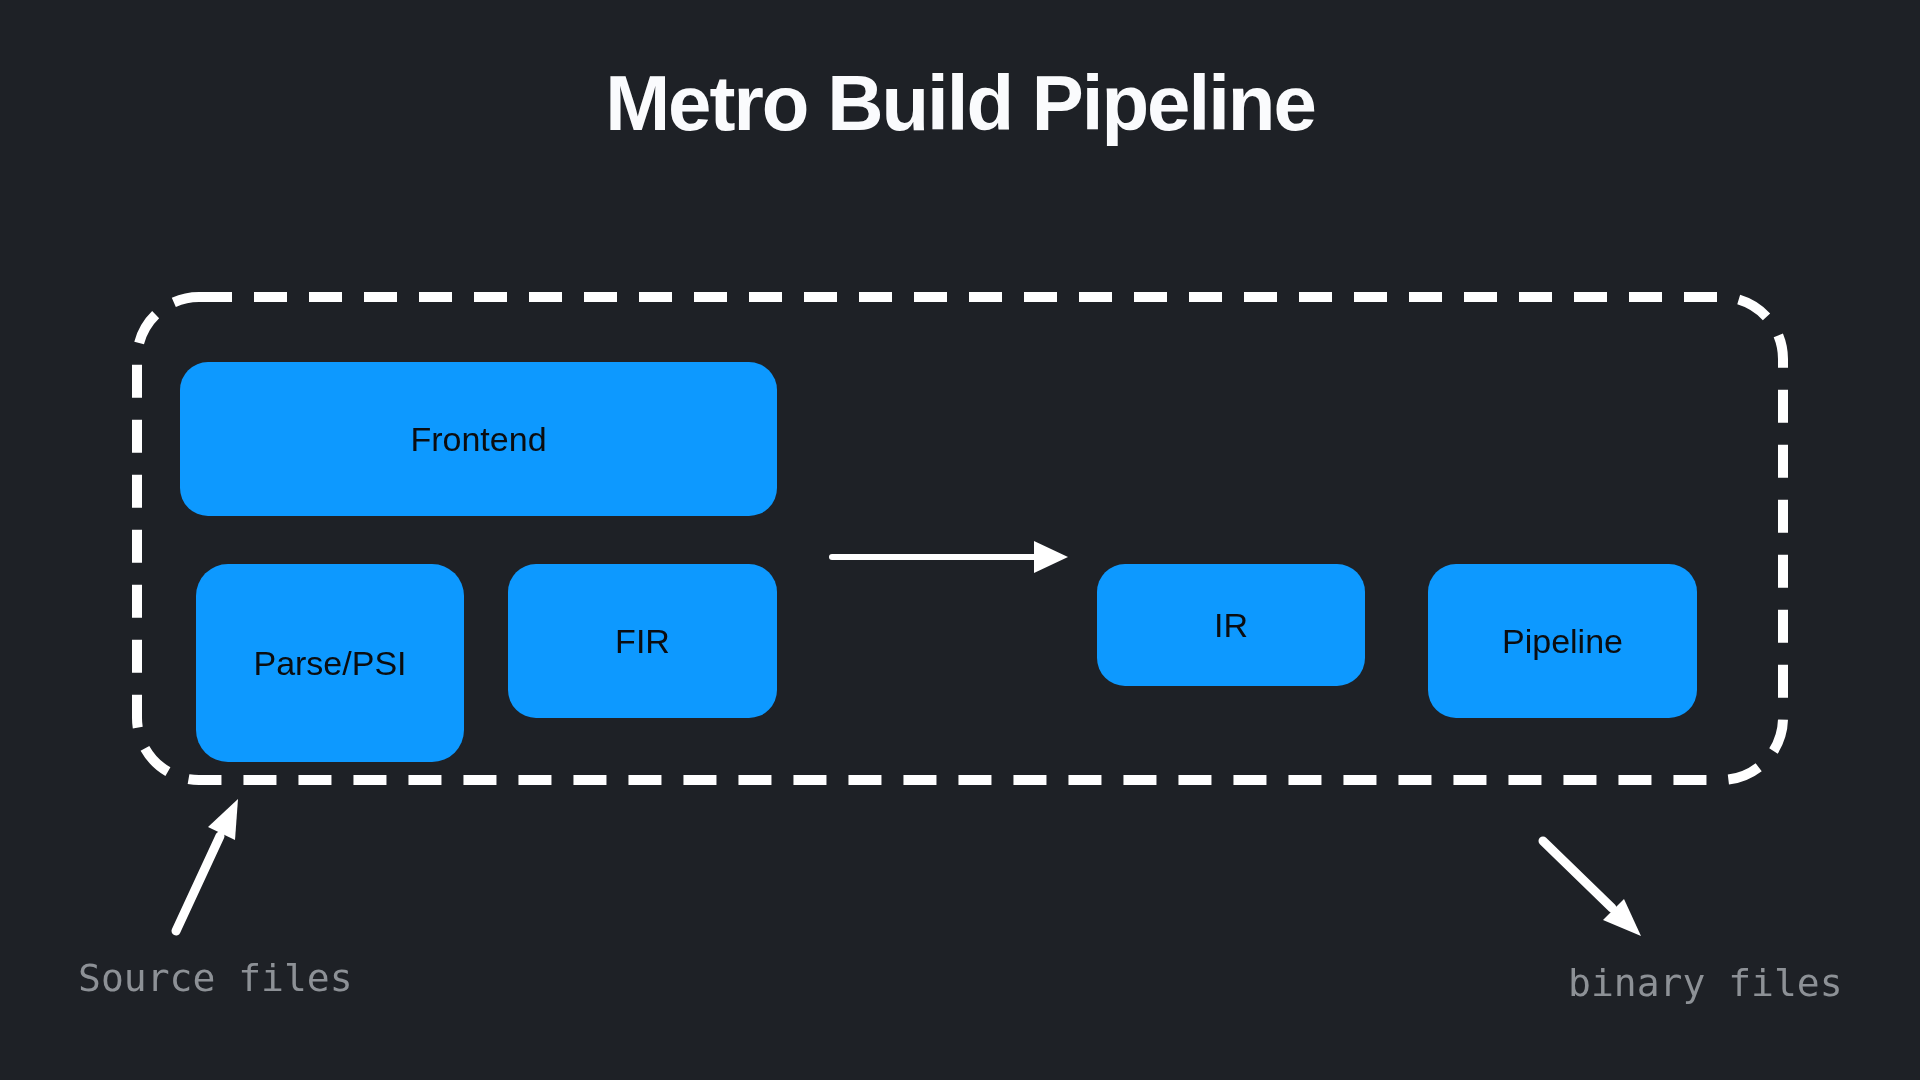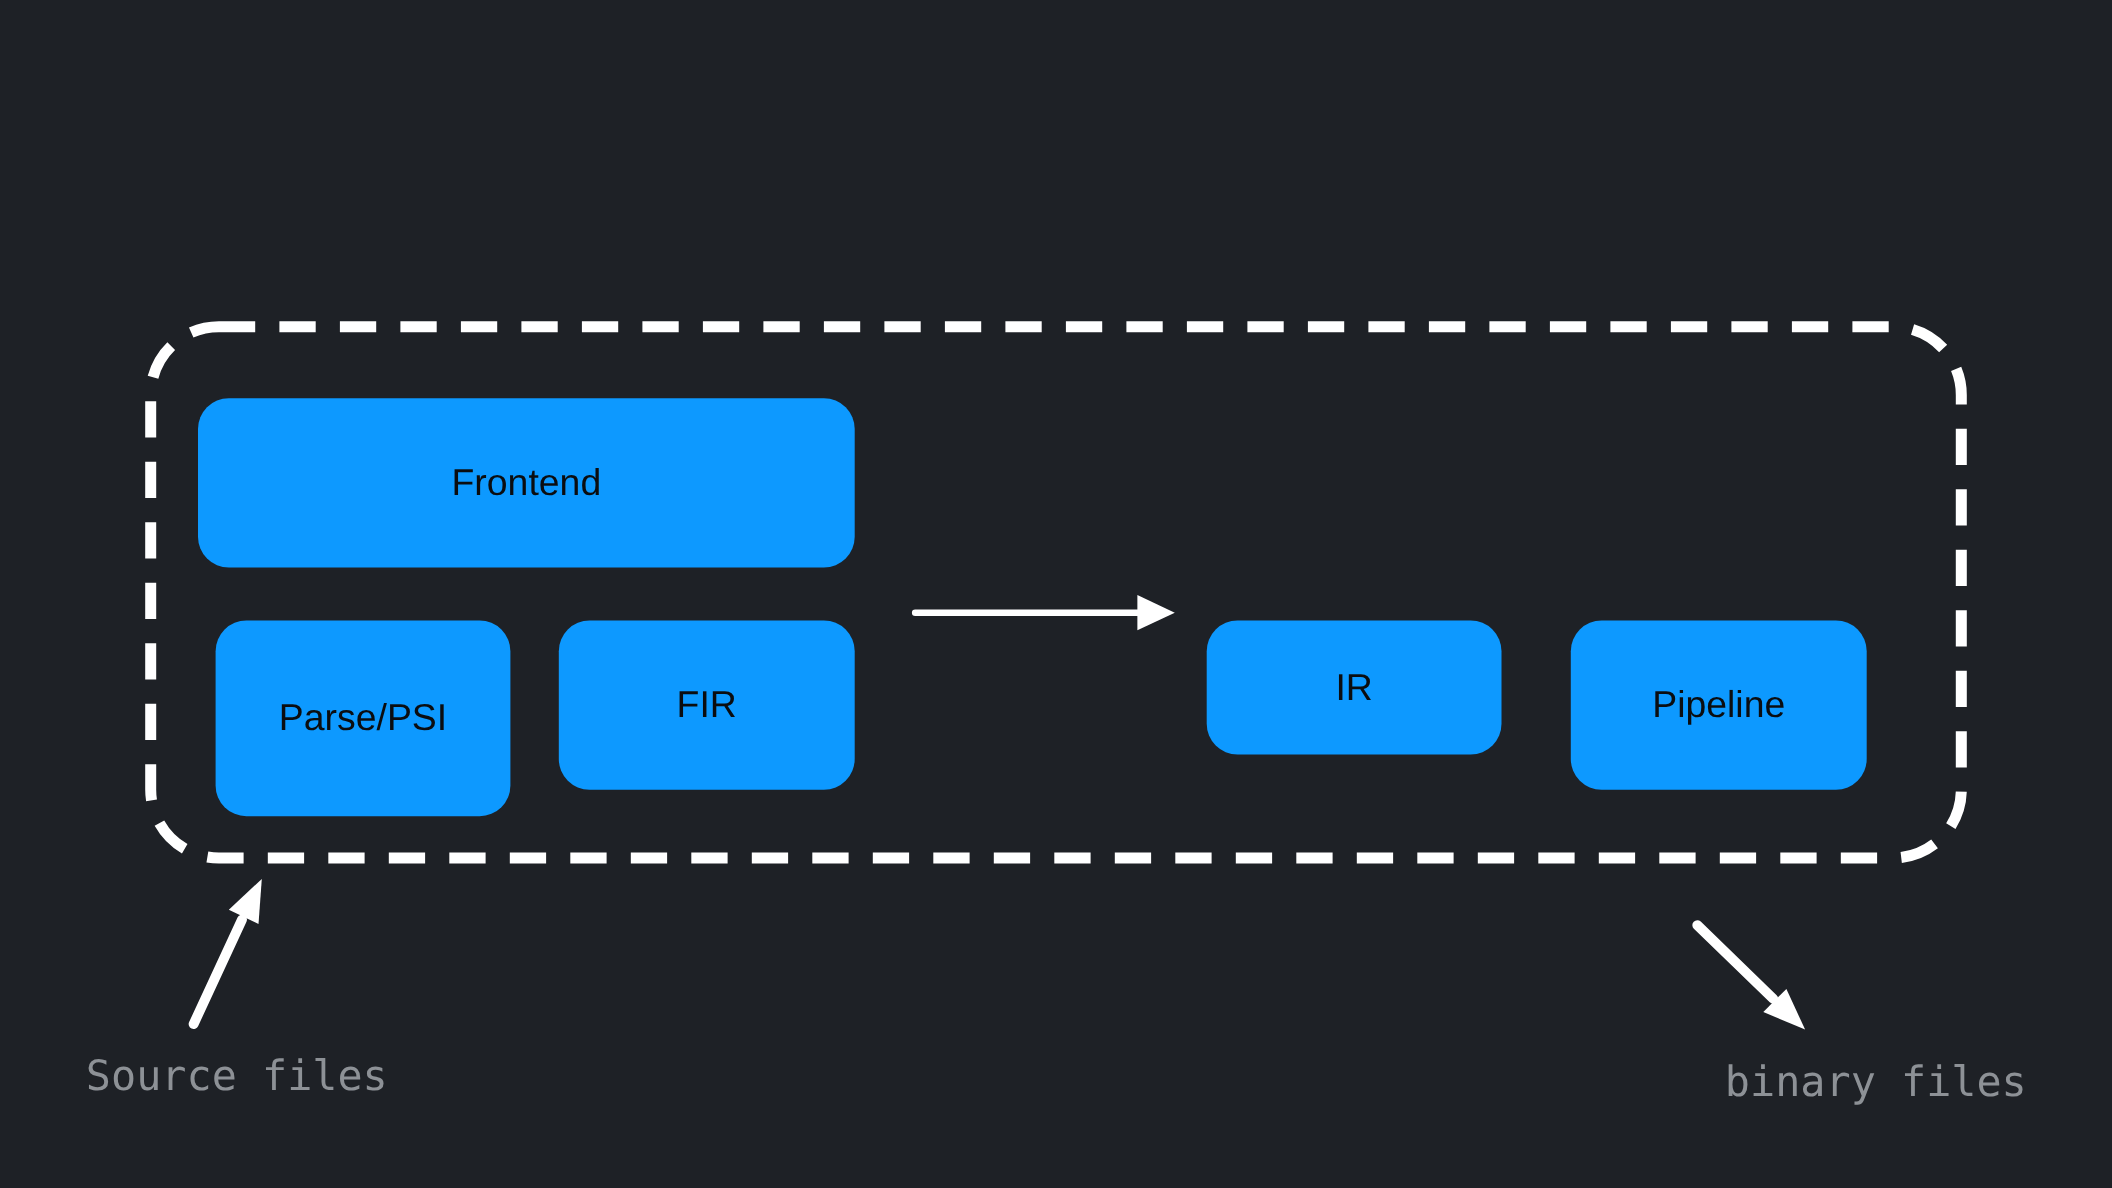--- a/index.html
+++ b/index.html
@@ -53,40 +53,41 @@
     background: var(--accent, #0D99FF);
     border-radius: 28px;
     display: flex;
     align-items: center;
     justify-content: center;
     color: var(--node-text, #0B0D10);
     font-size: 34px;
     font-weight: 500;
   }
   .node-frontend { left: 180px;  top: 362px; width: 597px; height: 154px; }
-  .node-parse    { left: 196px;  top: 564px; width: 268px; height: 178px; }
+  .node-parse    { left: 196px;  top: 564px; width: 268px; height: 198px; border-radius: 32px; }
   .node-fir      { left: 508px;  top: 564px; width: 269px; height: 154px; }
   .node-backend  { left: 1089px; top: 362px; width: 598px; height: 154px; }
   .node-ir       { left: 1097px; top: 564px; width: 268px; height: 122px; }
   .node-lowering { left: 1428px; top: 564px; width: 269px; height: 154px; }
   .annotation {
     position: absolute;
     font-family: "DejaVu Sans Mono", "Liberation Mono", monospace;
     font-size: 38px;
     color: var(--muted-text, #8D9196);
     white-space: nowrap;
   }
   .annotation-source { left: 58px;   top: 956px; margin-left: 20px; }
   .annotation-binary { left: 1568px; top: 944px; margin-top: 17px; }
 </style>
 </head>
 <body>
 
 <div class="stage">
 
+  <div class="title">Metro Build Pipeline</div>
 
   <svg class="overlay" viewBox="0 0 1920 1080">
 
     <rect class="boundary" x="137" y="297" width="1646" height="483" rx="62"></rect>
 
     <g>
       <line class="arrow-line" x1="832" y1="557" x2="1036" y2="557" stroke-width="6"></line>
       <polygon class="arrow-head" points="1034,541 1068,557 1034,573"></polygon>
     </g>
 

